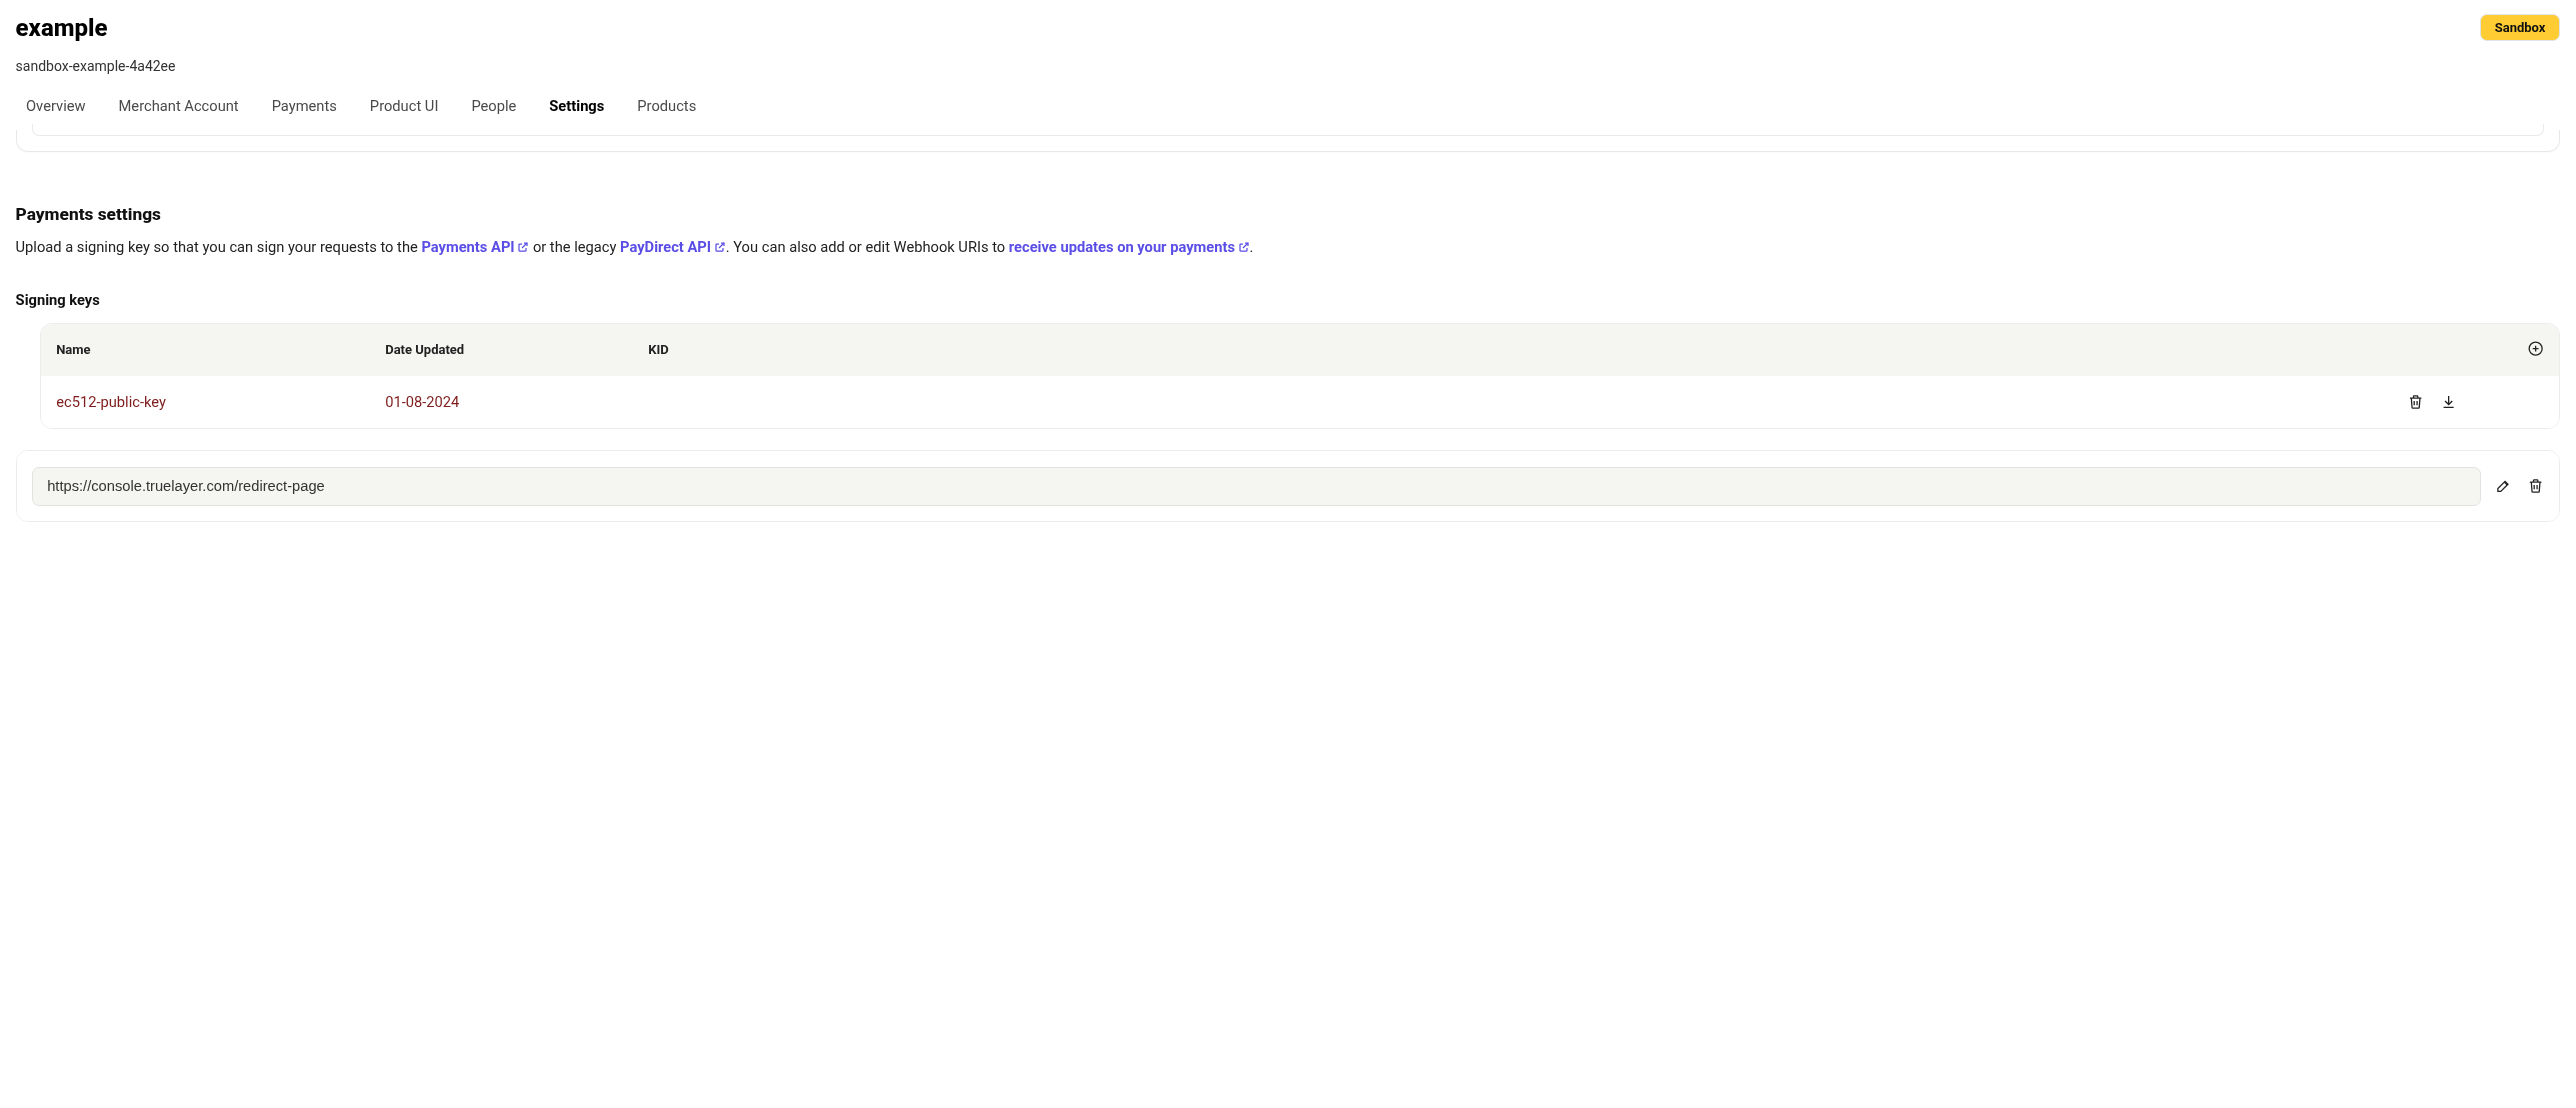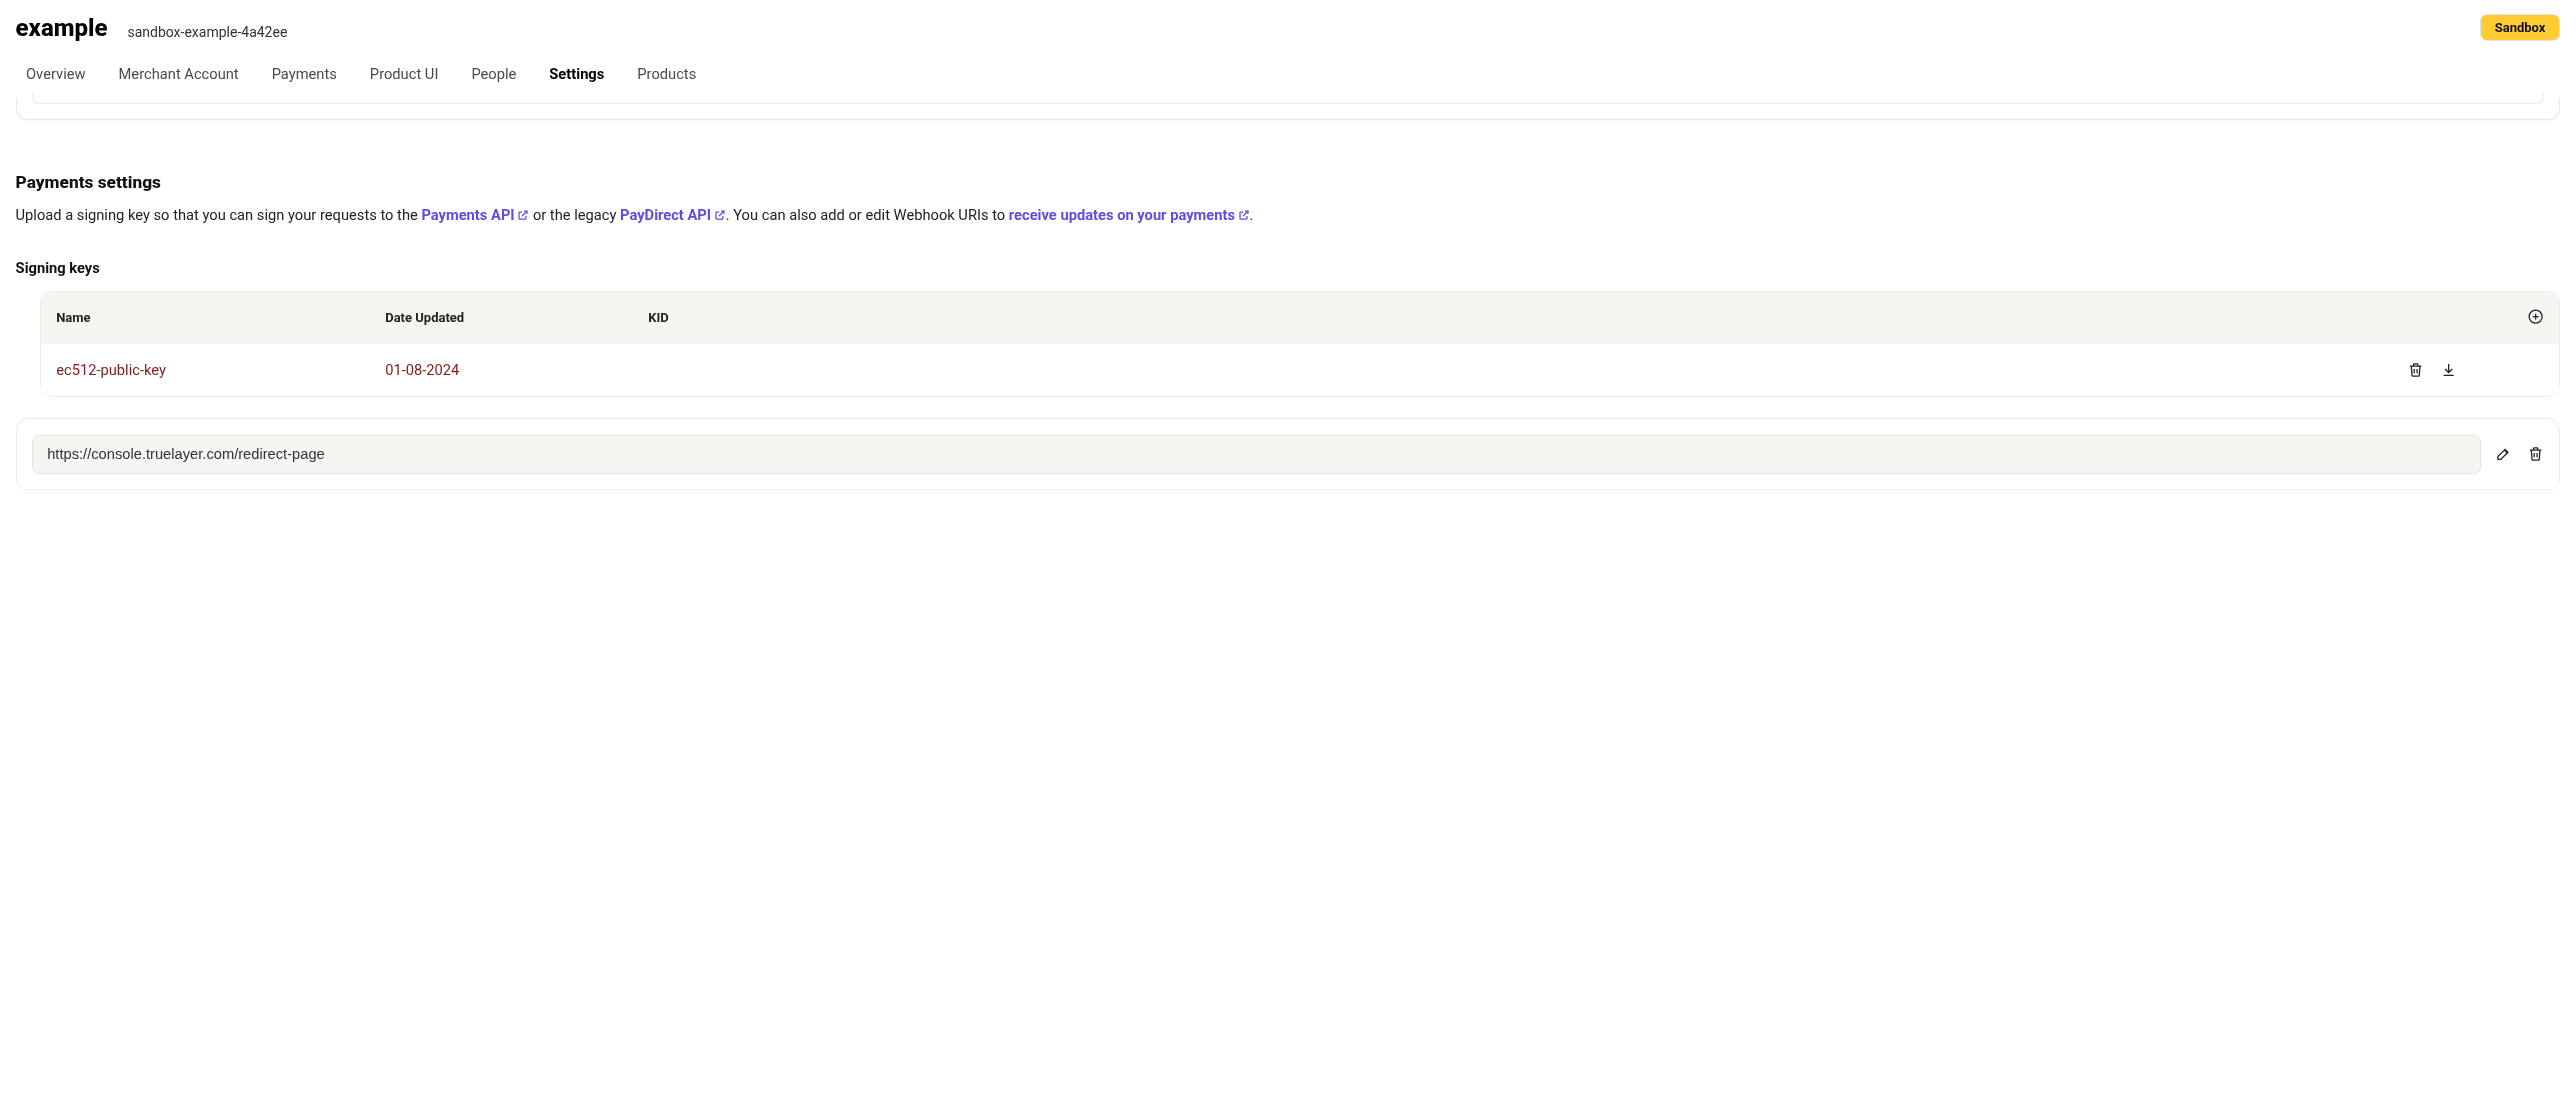--- a/index.html
+++ b/index.html
@@ -14,32 +14,31 @@
       font-size: 14px;
     }
     .header-region {
       padding: 14px 15.6px 0 15.6px;
       display: flex;
       justify-content: space-between;
       align-items: flex-start;
     }
     .title-block {
       display: flex;
-      flex-direction: row;
-      gap: 20px;
+      flex-direction: column;
     }
     .page-title {
       font-size: 24px;
       font-weight: 800;
       color: #000;
     }
     .page-subtitle {
       font-size: 14px;
       color: #333;
-      margin-top: 10px;
+      margin-top: 16px;
     }
     .sandbox-badge {
       background: #ffcc33;
       color: #111;
       font-weight: 700;
       font-size: 13px;
       padding: 5.2px 14px;
       border-radius: 7px;
       border: 1.7px solid #dfe3ea;
     }

